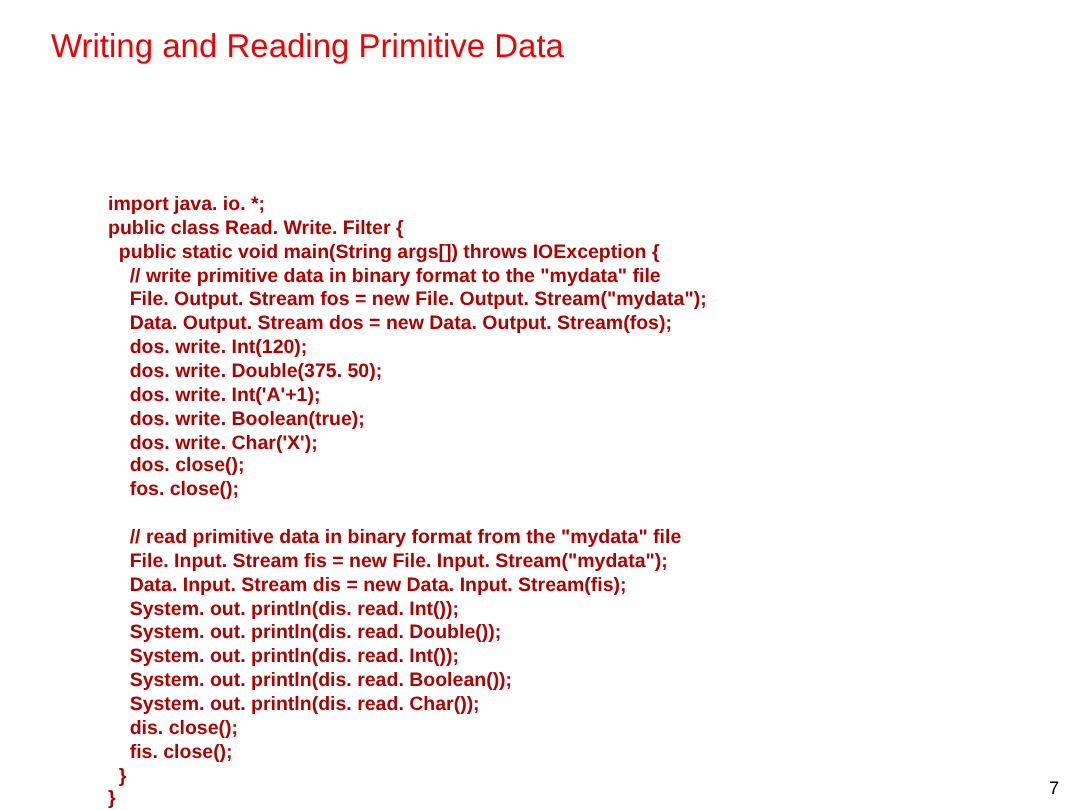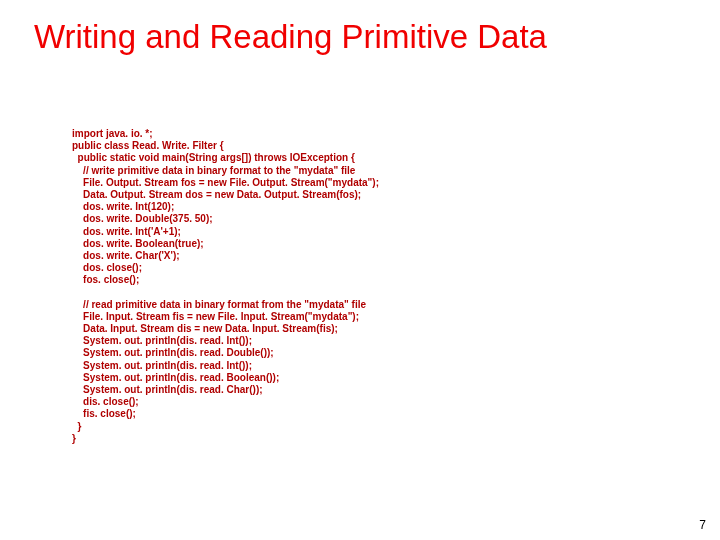--- a/index.html
+++ b/index.html
@@ -12,30 +12,30 @@
   }
   body {
     font-family: Verdana, Tahoma, Geneva, sans-serif;
     position: relative;
   }
   .title {
     position: absolute;
     top: 18px;
     left: 34px;
     right: 20px;
-    font-size: 33px;
+    font-size: 22px;
     font-weight: 400;
     color: #f00000;
     white-space: nowrap;
   }
   .code-block {
     position: absolute;
     top: 128px;
     left: 72px;
-    font-size: 10px;
+    font-size: 13px;
     line-height: 1.22;
     white-space: pre;
     color: #b00000;
     font-weight: bold;
     font-family: Verdana, Tahoma, Geneva, sans-serif;
   }
   .page-num {
     position: absolute;
     right: 14px;
     bottom: 8px;

